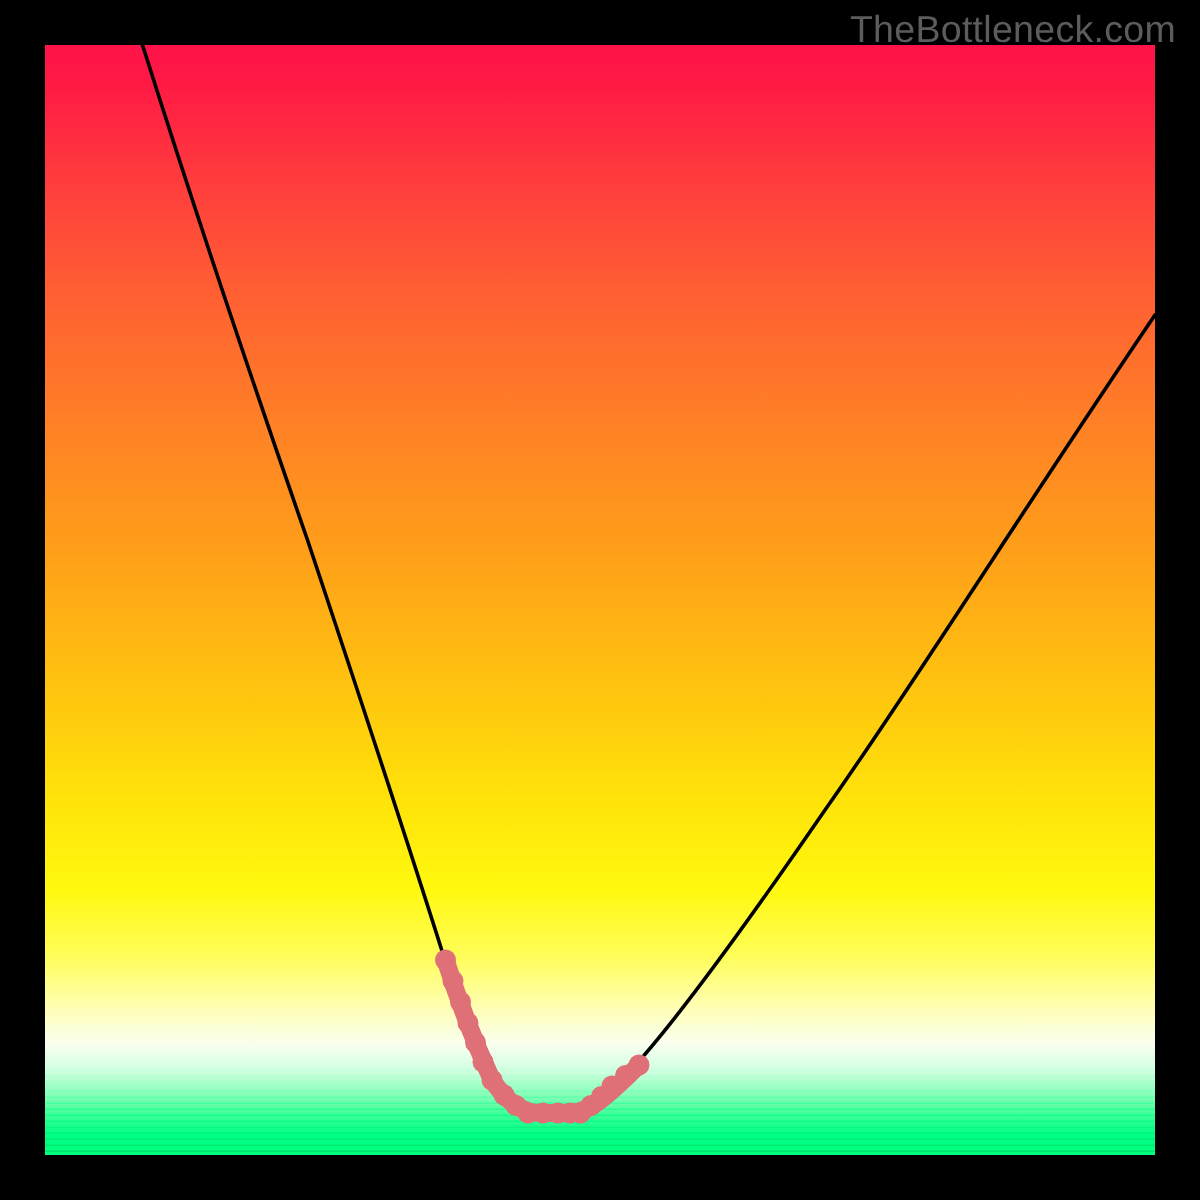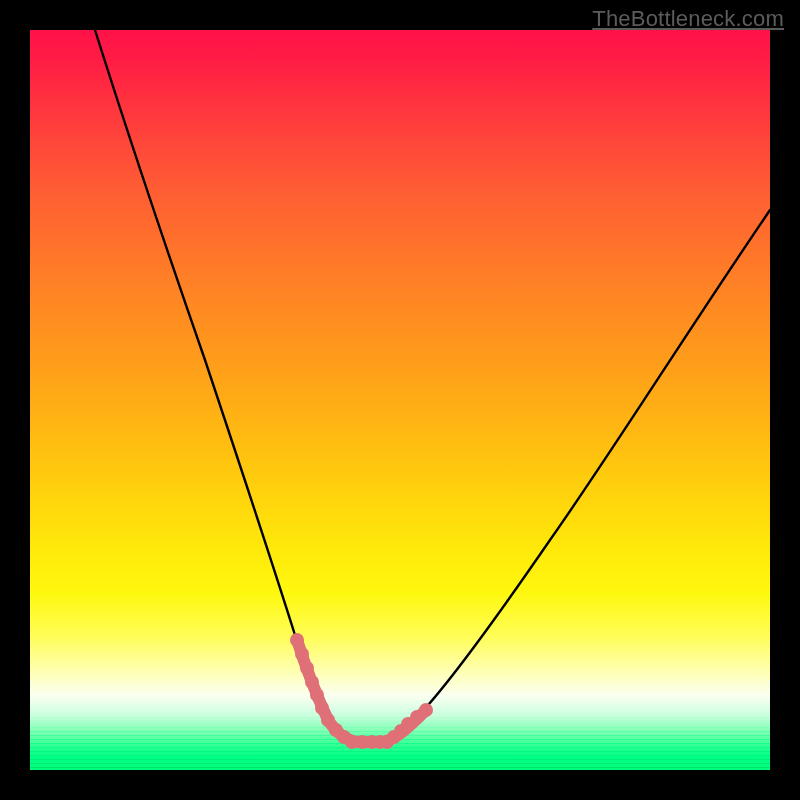--- a/index.html
+++ b/index.html
@@ -67,25 +67,24 @@
     top: 0;
     width: 740px;
     height: 740px;
     pointer-events: none;
   }
   .watermark {
     position: absolute;
     top: 6px;
     right: 16px;
     color: #5c5c5c;
-    font-size: 22px;
+    font-size: 25px;
     letter-spacing: 0.2px;
     font-weight: 500;
     user-select: none;
-    text-decoration: underline;
   }
 </style>
 </head>
 <body>
 
 <div class="watermark">TheBottleneck.com</div>
 
 <div class="frame">
   <div class="gradient"></div>
 

